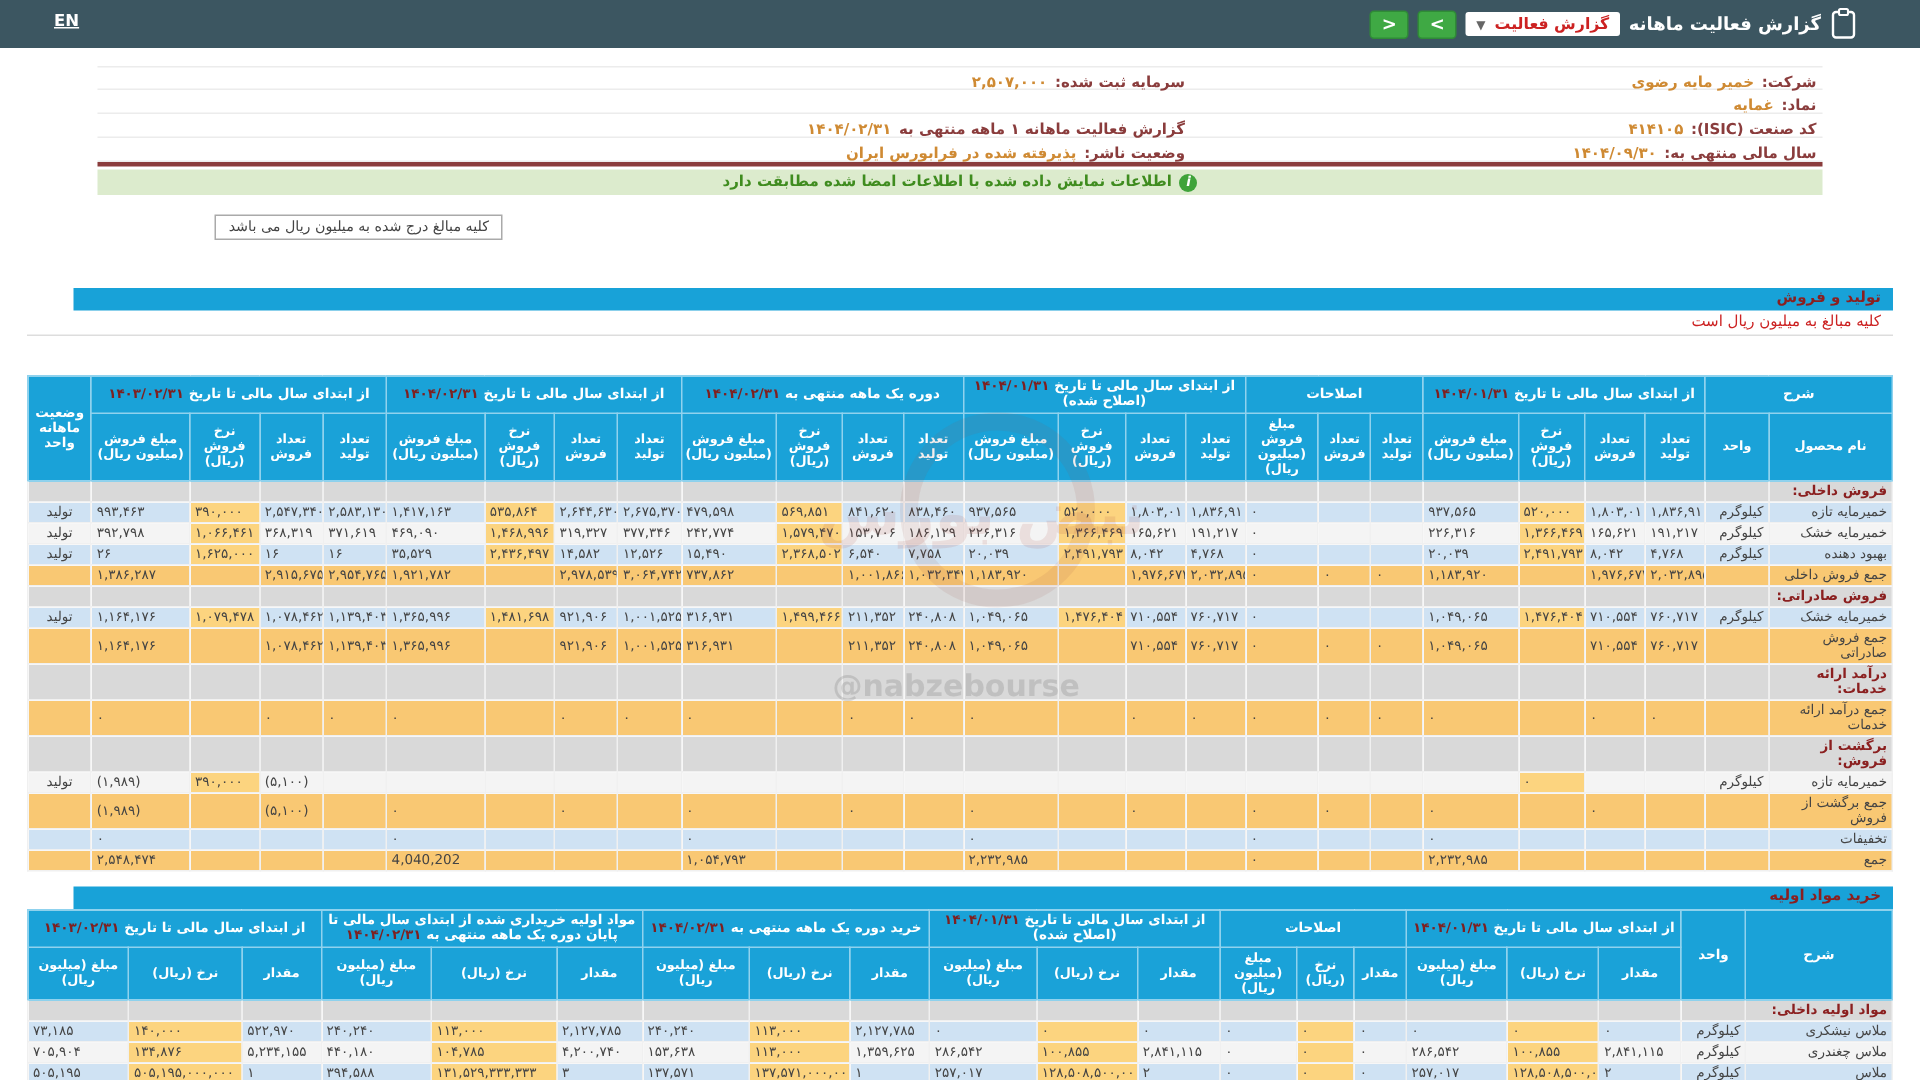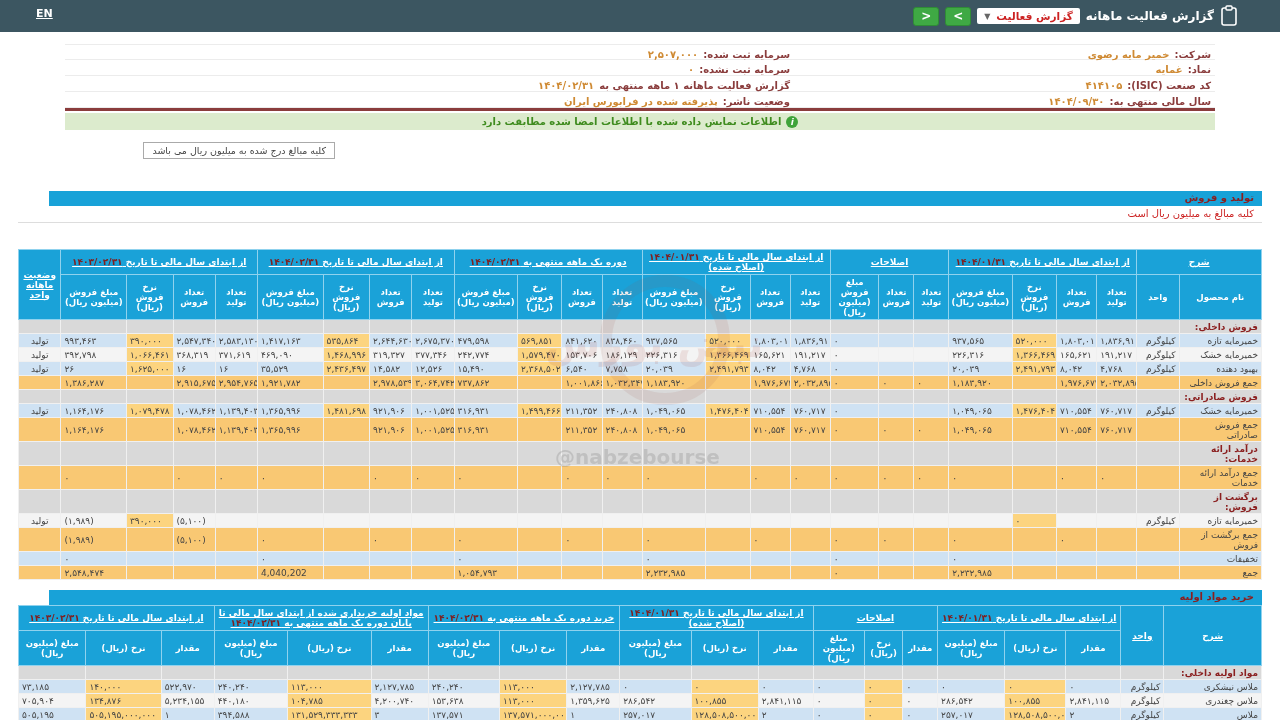--- a/index.html
+++ b/index.html
@@ -46,21 +46,21 @@
   
   .main { margin:32px 18px 0; direction:rtl; position:relative; }
   .bluebar { height:15px; background:#18a2d8; color:#8b1f1f; font-weight:bold; font-size:10px;
              padding:1px 8px 0 0;margin-left:31px; }
   .subtitle { color:#cc2222; font-weight:normal; font-size:10px; padding:2px 8px 3px 0;
               border-bottom:1px solid #ddd; margin-bottom:26px; }
   .t2bar { margin-top:10px; }
 
   table.rpt { width:100%; border-collapse:collapse; table-layout:fixed; direction:rtl; }
   table.rpt th { background:#1aa2d8; color:#fff; border:1px solid #8fd2ee; vertical-align:middle; }
-  table.rpt th.grp { font-size:9px; font-weight:bold; padding:2px 2px;text-decoration:underline; }
+  table.rpt th.grp { font-size:9px; font-weight:bold; padding:2px 2px; }
   table.rpt th.sub { font-size:8.5px; font-weight:bold; padding:2px 1px; }
   table.rpt th .dt { color:#7e2020; }
   table.rpt td { border:1px solid #f0f0f0; font-size:9px; color:#444; padding:1.5px 3px;
                  overflow:hidden; vertical-align:middle; }
   tr.sec td { background:#d9d9d9; color:#8b2020; font-weight:bold; font-size:9px; }
   tr.blue td { background:#cfe2f3; }
   tr.white td { background:#f4f4f4; }
   tr.total td { background:#f9c873; }
   td.rate { background:#fcd47f !important;margin-top:14px; }
   td.neg { color:#cc0000; }
@@ -98,21 +98,20 @@
   </div>
 </div>
 
 <div class="info-panel">
   <div class="info-row">
     <div class="cell-right"><span class="ilbl">شرکت:</span> <span class="ival">خمیر مایه رضوی</span></div>
     <div class="cell-center"><span class="ilbl">سرمایه ثبت شده:</span> <span class="ival">۲,۵۰۷,۰۰۰</span></div>
   </div>
   <div class="info-row">
     <div class="cell-right"><span class="ilbl">نماد:</span> <span class="ival">غمایه</span></div>
-    <div class="cell-center"><span class="ilbl">سرمایه ثبت نشده:</span> <span class="ival">۰</span></div>
   </div>
   <div class="info-row">
     <div class="cell-right"><span class="ilbl">کد صنعت (ISIC):</span> <span class="ival">۴۱۴۱۰۵</span></div>
     <div class="cell-center"><span class="ilbl">گزارش فعالیت ماهانه ۱ ماهه منتهی به</span> <span class="ival">۱۴۰۴/۰۲/۳۱</span></div>
   </div>
   <div class="info-row">
     <div class="cell-right"><span class="ilbl">سال مالی منتهی به:</span> <span class="ival">۱۴۰۴/۰۹/۳۰</span></div>
     <div class="cell-center"><span class="ilbl">وضعیت ناشر:</span> <span class="ival">پذیرفته شده در فرابورس ایران</span></div>
   </div>
 </div>

